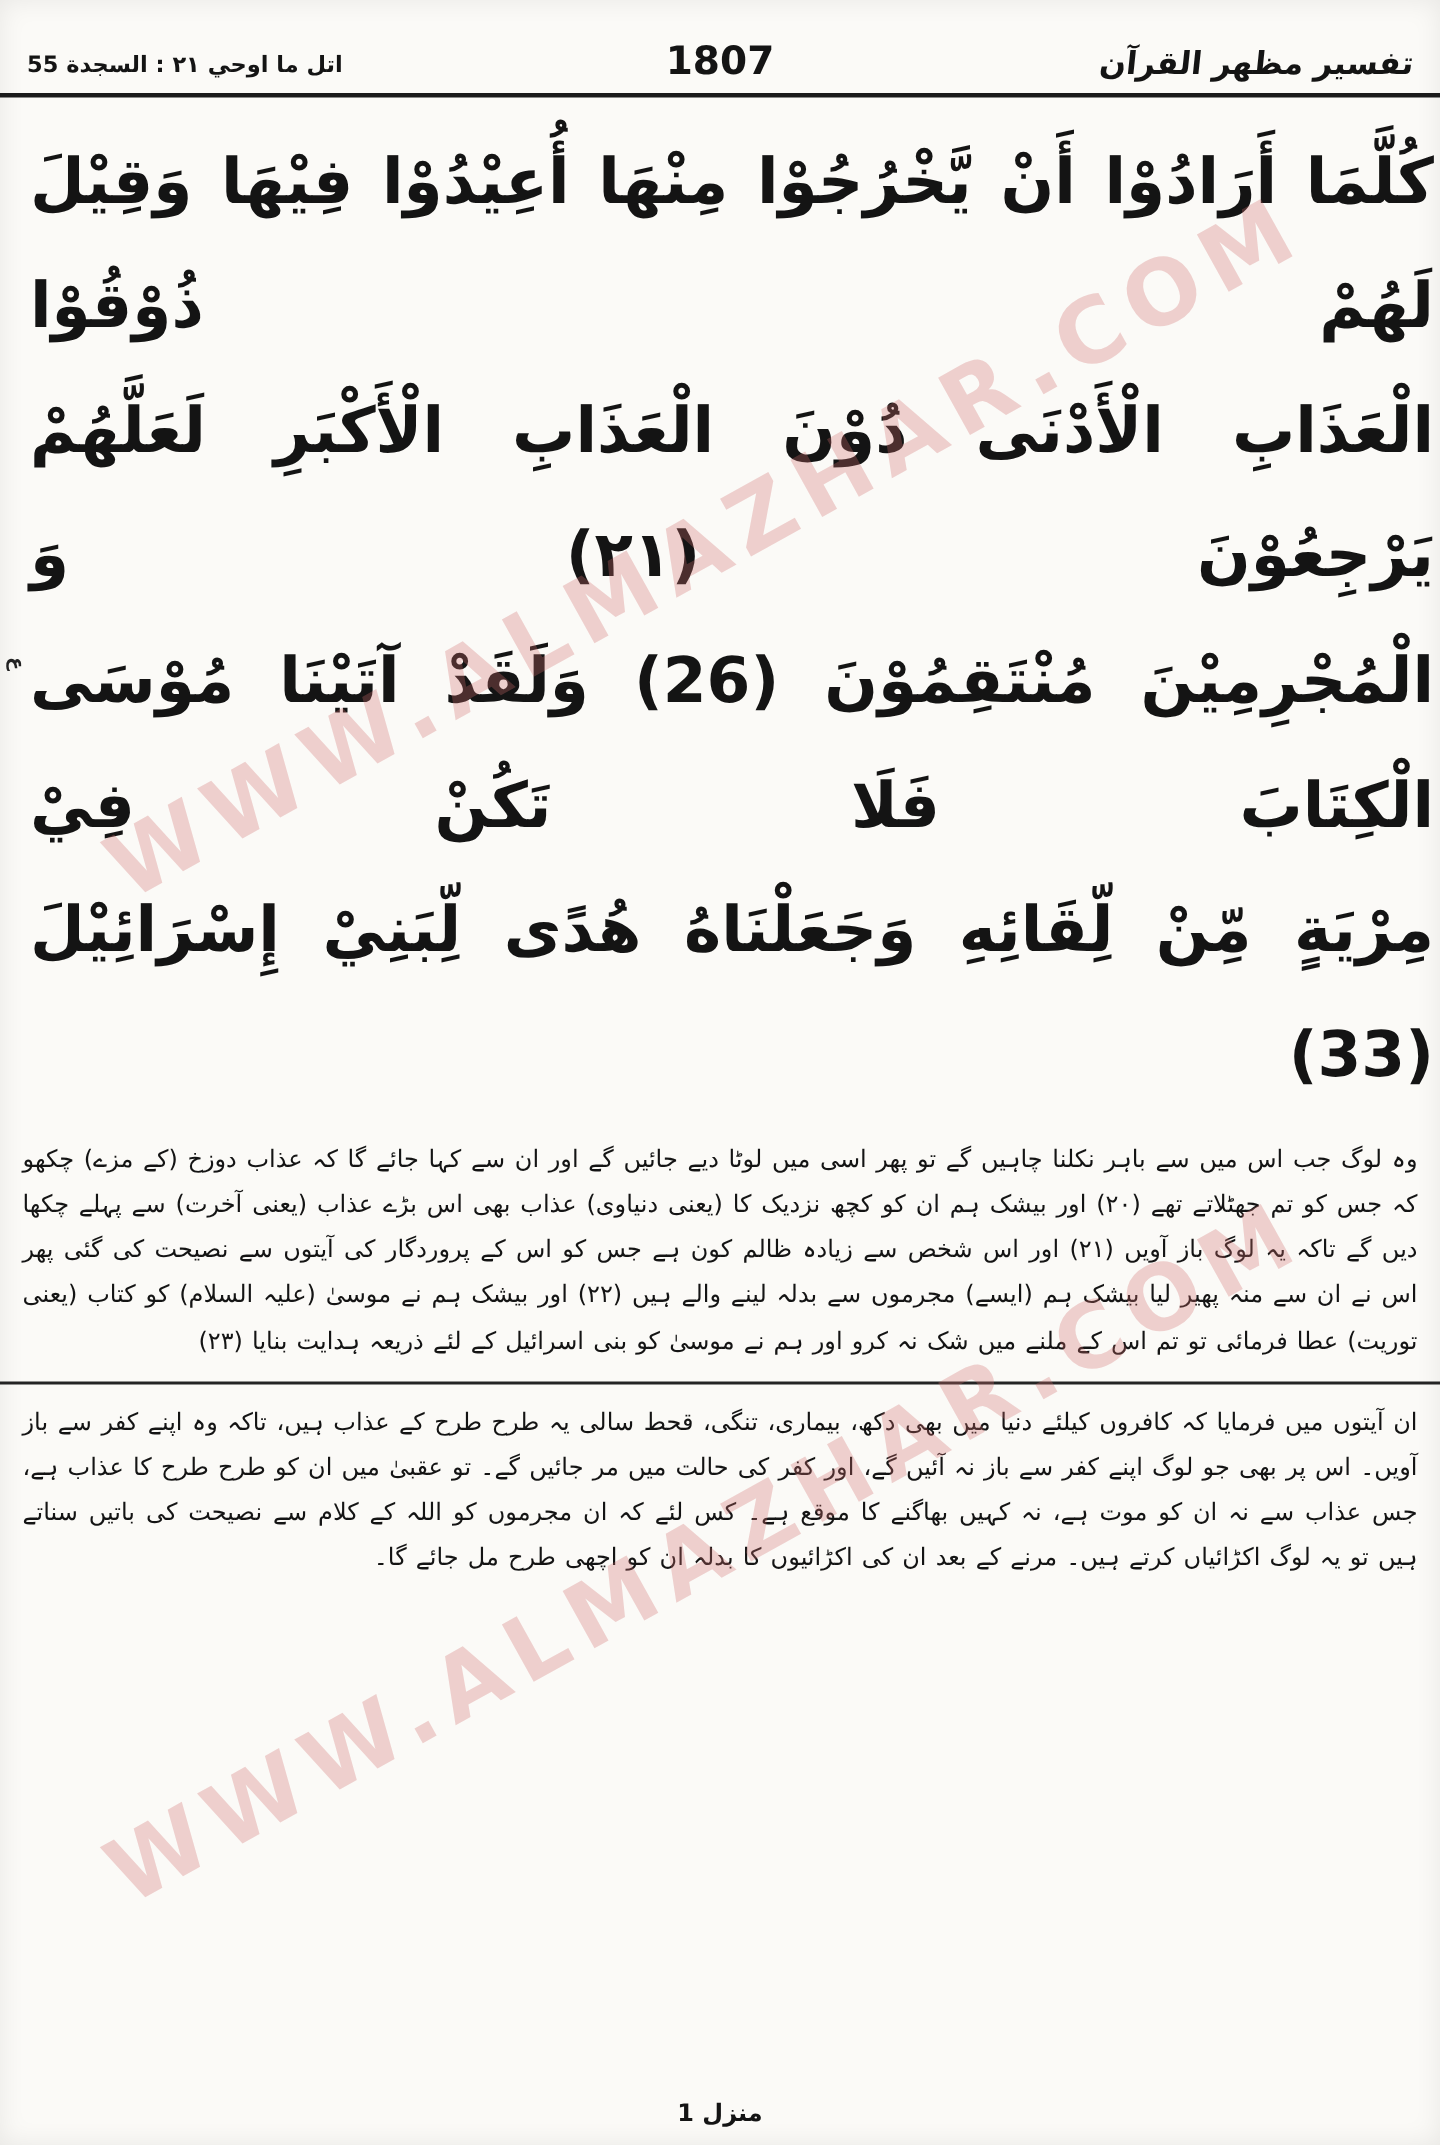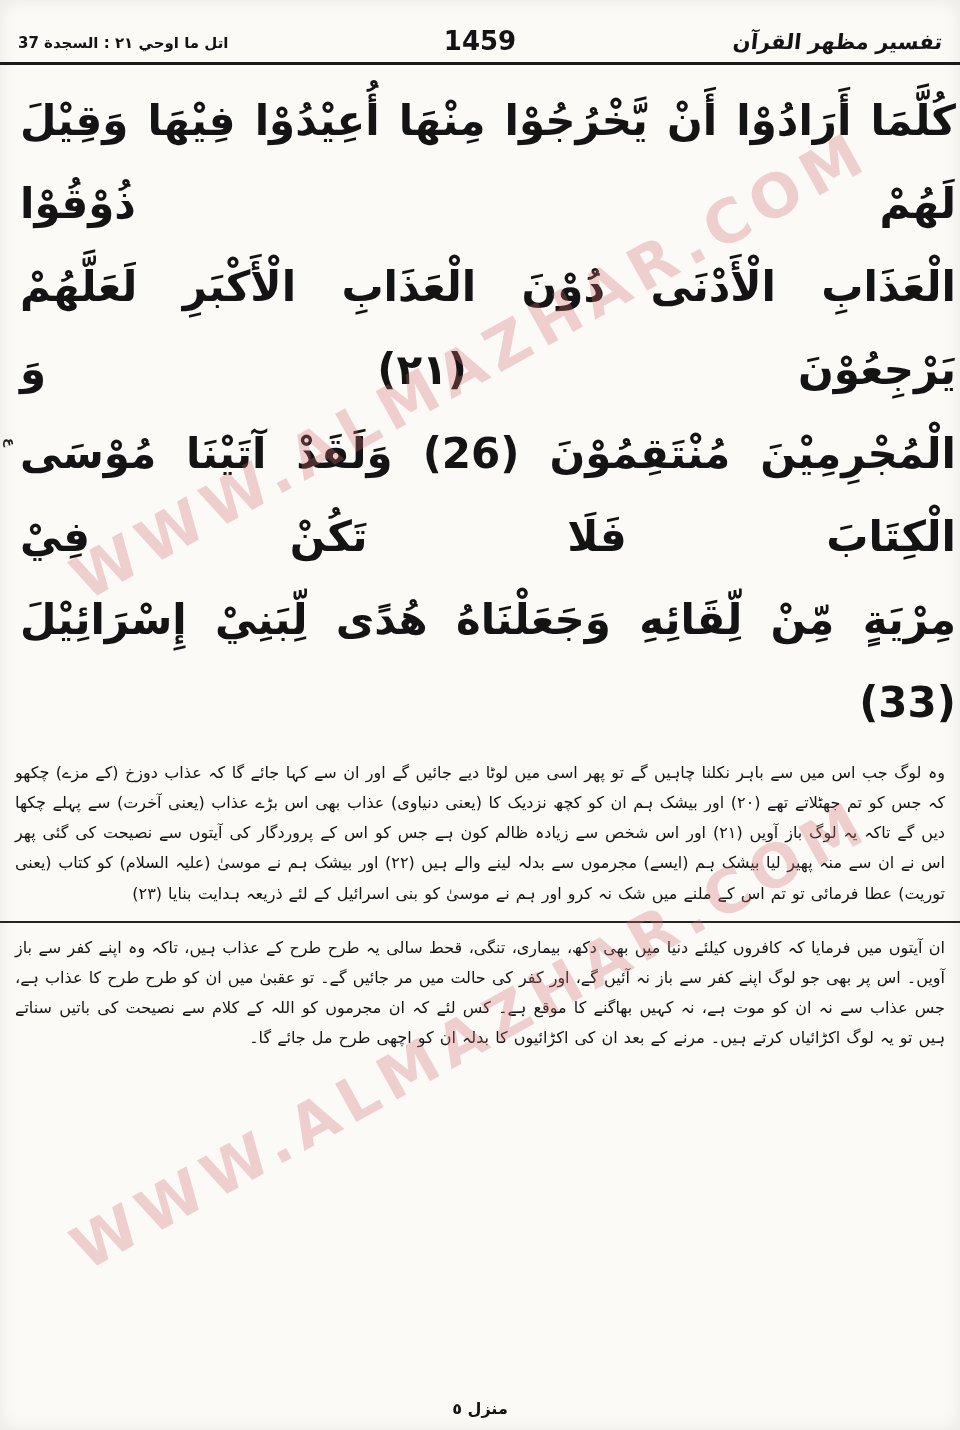--- a/index.html
+++ b/index.html
@@ -92,38 +92,38 @@
     color:#222;
   }
 </style>
 </head>
 <body>
 
 <div class="page">
 
   <div class="header">
     <span class="book-title">تفسير مظهر القرآن</span>
-    <span class="page-number">1459</span>
-    <span class="surah-ref">اتل ما اوحي ٢١ : السجدة 37</span>
+    <span class="page-number">1807</span>
+    <span class="surah-ref">اتل ما اوحي ٢١ : السجدة 55</span>
   </div>
   <hr class="header-rule">
 
   <div class="quran">
     <div class="q-line">كُلَّمَا أَرَادُوْا أَنْ يَّخْرُجُوْا مِنْهَا أُعِيْدُوْا فِيْهَا وَقِيْلَ لَهُمْ ذُوْقُوْا</div>
     <div class="q-line">الْعَذَابِ الْأَدْنَى دُوْنَ الْعَذَابِ الْأَكْبَرِ لَعَلَّهُمْ يَرْجِعُوْنَ (٢١) وَ</div>
     <div class="q-line">الْمُجْرِمِيْنَ مُنْتَقِمُوْنَ (26) وَلَقَدْ آتَيْنَا مُوْسَى الْكِتَابَ فَلَا تَكُنْ فِيْ</div>
     <div class="q-line">مِرْيَةٍ مِّنْ لِّقَائِهِ وَجَعَلْنَاهُ هُدًى لِّبَنِيْ إِسْرَائِيْلَ (33)</div>
   </div>
 
   <div class="urdu">وہ لوگ جب اس میں سے باہر نکلنا چاہیں گے تو پھر اسی میں لوٹا دیے جائیں گے اور ان سے کہا جائے گا کہ عذاب دوزخ (کے مزے) چکھو کہ جس کو تم جھٹلاتے تھے (٢٠) اور بیشک ہم ان کو کچھ نزدیک کا (یعنی دنیاوی) عذاب بھی اس بڑے عذاب (یعنی آخرت) سے پہلے چکھا دیں گے تاکہ یہ لوگ باز آویں (٢١) اور اس شخص سے زیادہ ظالم کون ہے جس کو اس کے پروردگار کی آیتوں سے نصیحت کی گئی پھر اس نے ان سے منہ پھیر لیا بیشک ہم (ایسے) مجرموں سے بدلہ لینے والے ہیں (٢٢) اور بیشک ہم نے موسیٰ (علیہ السلام) کو کتاب (یعنی توریت) عطا فرمائی تو تم اس کے ملنے میں شک نہ کرو اور ہم نے موسیٰ کو بنی اسرائیل کے لئے ذریعہ ہدایت بنایا (٢٣)</div>
 
   <hr class="section-divider">
 
   <div class="urdu">ان آیتوں میں فرمایا کہ کافروں کیلئے دنیا میں بھی دکھ، بیماری، تنگی، قحط سالی یہ طرح طرح کے عذاب ہیں، تاکہ وہ اپنے کفر سے باز آویں۔ اس پر بھی جو لوگ اپنے کفر سے باز نہ آئیں گے، اور کفر کی حالت میں مر جائیں گے۔ تو عقبیٰ میں ان کو طرح طرح کا عذاب ہے، جس عذاب سے نہ ان کو موت ہے، نہ کہیں بھاگنے کا موقع ہے۔ کس لئے کہ ان مجرموں کو اللہ کے کلام سے نصیحت کی باتیں سناتے ہیں تو یہ لوگ اکڑائیاں کرتے ہیں۔ مرنے کے بعد ان کی اکڑائیوں کا بدلہ ان کو اچھی طرح مل جائے گا۔</div>
 
-  <div class="footer">منزل ٥</div>
+  <div class="footer">منزل 1</div>
 
   <span class="margin-note">ع</span>
 
   <div class="watermark wm-1">WWW.ALMAZHAR.COM</div>
   <div class="watermark wm-2">WWW.ALMAZHAR.COM</div>
 
 </div>
 
 </body></html>

